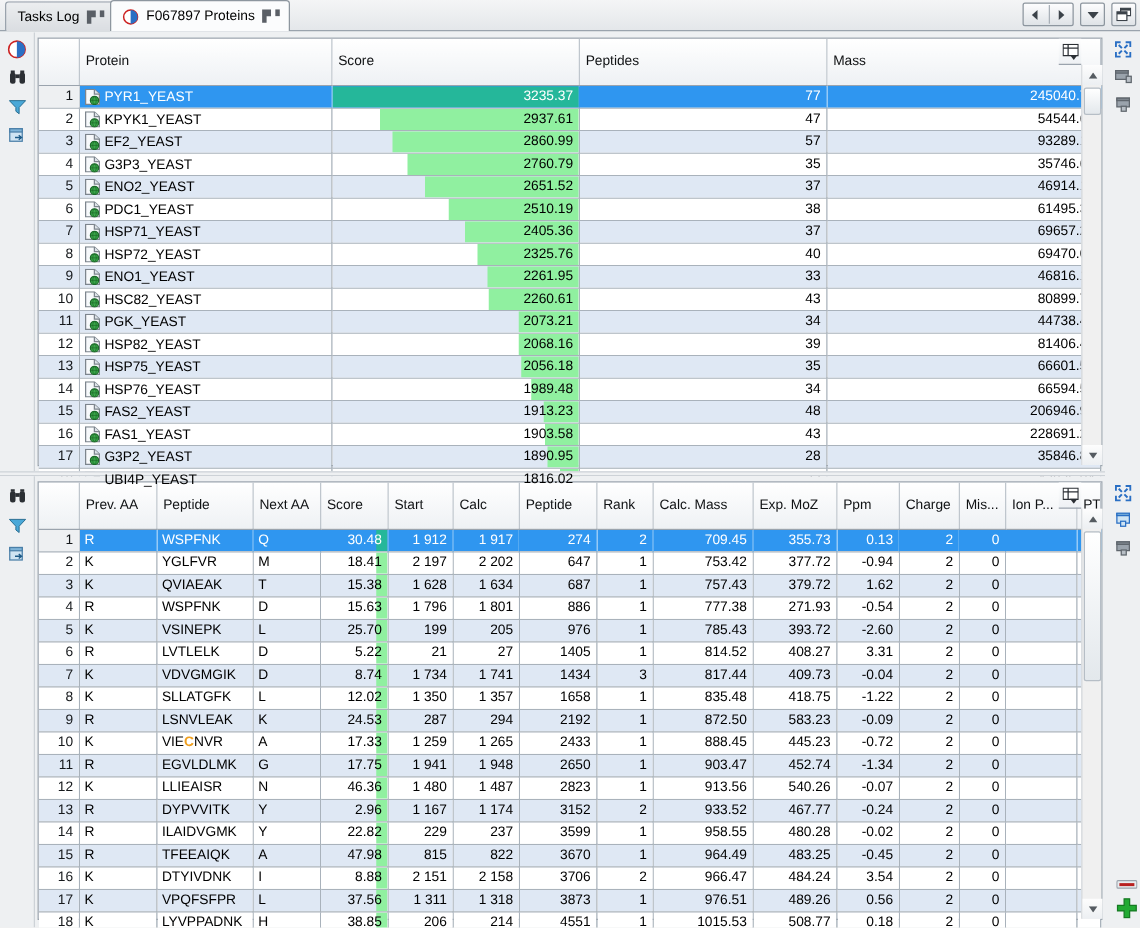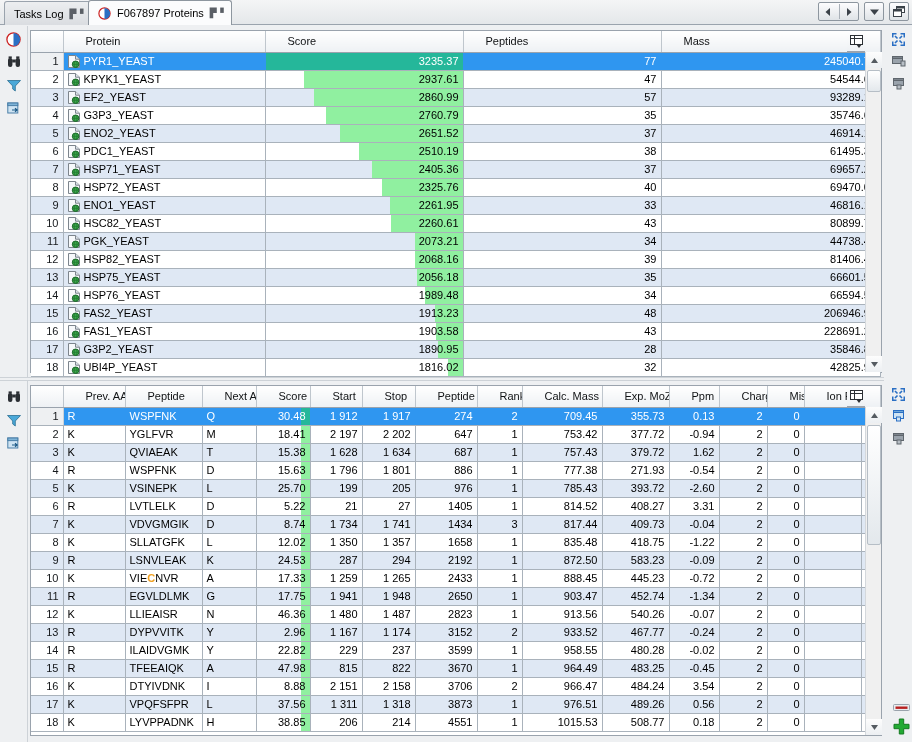--- a/index.html
+++ b/index.html
@@ -65,21 +65,21 @@
   }
   .panel-bottom .gridwrap { bottom: 6px; }
 
   
   table.grid { border-collapse: collapse; table-layout: fixed; width: 100%; }
   table.grid th {
     background: linear-gradient(#ffffff, #eef1f4);
     border-right: 1px solid #bfc6cd;
     border-bottom: 1px solid #9aa3ad;
     font-weight: normal; font-size: 11px; text-align: left;
-    padding: 0 22px; height: 21px; color: #101214;
+    padding: 0 5px; height: 37px; color: #101214;
     white-space: nowrap; overflow: hidden;
   }
   table.grid th.rowhdr { background: linear-gradient(#ffffff,#eef1f4); border-right:1px solid #bfc6cd;}
   table.grid td {
     border-right: 1px solid #a9b2bb;
     border-bottom: 1px solid #a9b2bb;
     height: 18px; padding: 0 4px; font-size: 11px;
     white-space: nowrap; overflow: hidden; position: relative;
   }
   td.num { text-align: right; }
@@ -575,21 +575,21 @@
             <col>
         </colgroup>
         <thead>
           <tr>
             <th class="rowhdr"></th>
             <th>Prev. AA</th>
             <th>Peptide</th>
             <th>Next AA</th>
             <th>Score</th>
             <th>Start</th>
-            <th>Stop</th>
+            <th>Calc</th>
             <th>Peptide</th>
             <th>Rank</th>
             <th>Calc. Mass</th>
             <th>Exp. MoZ</th>
             <th>Ppm</th>
             <th>Charge</th>
             <th>Mis...</th>
             <th>Ion P...</th>
             <th>PTM</th>
           </tr>

